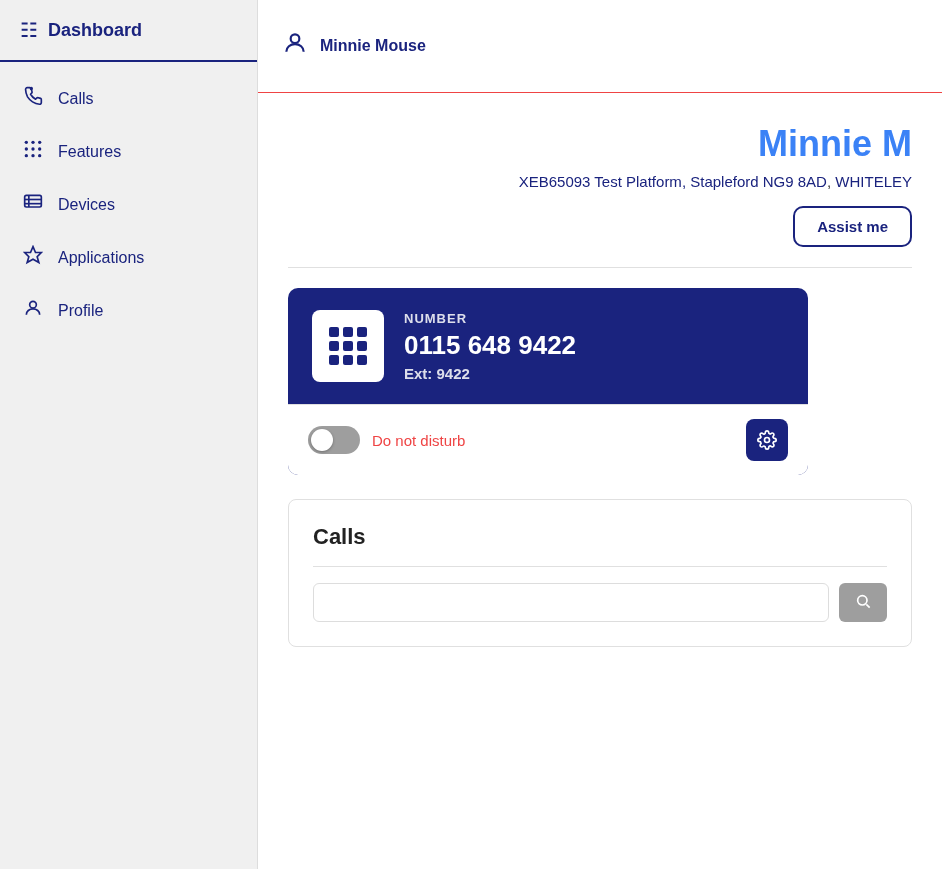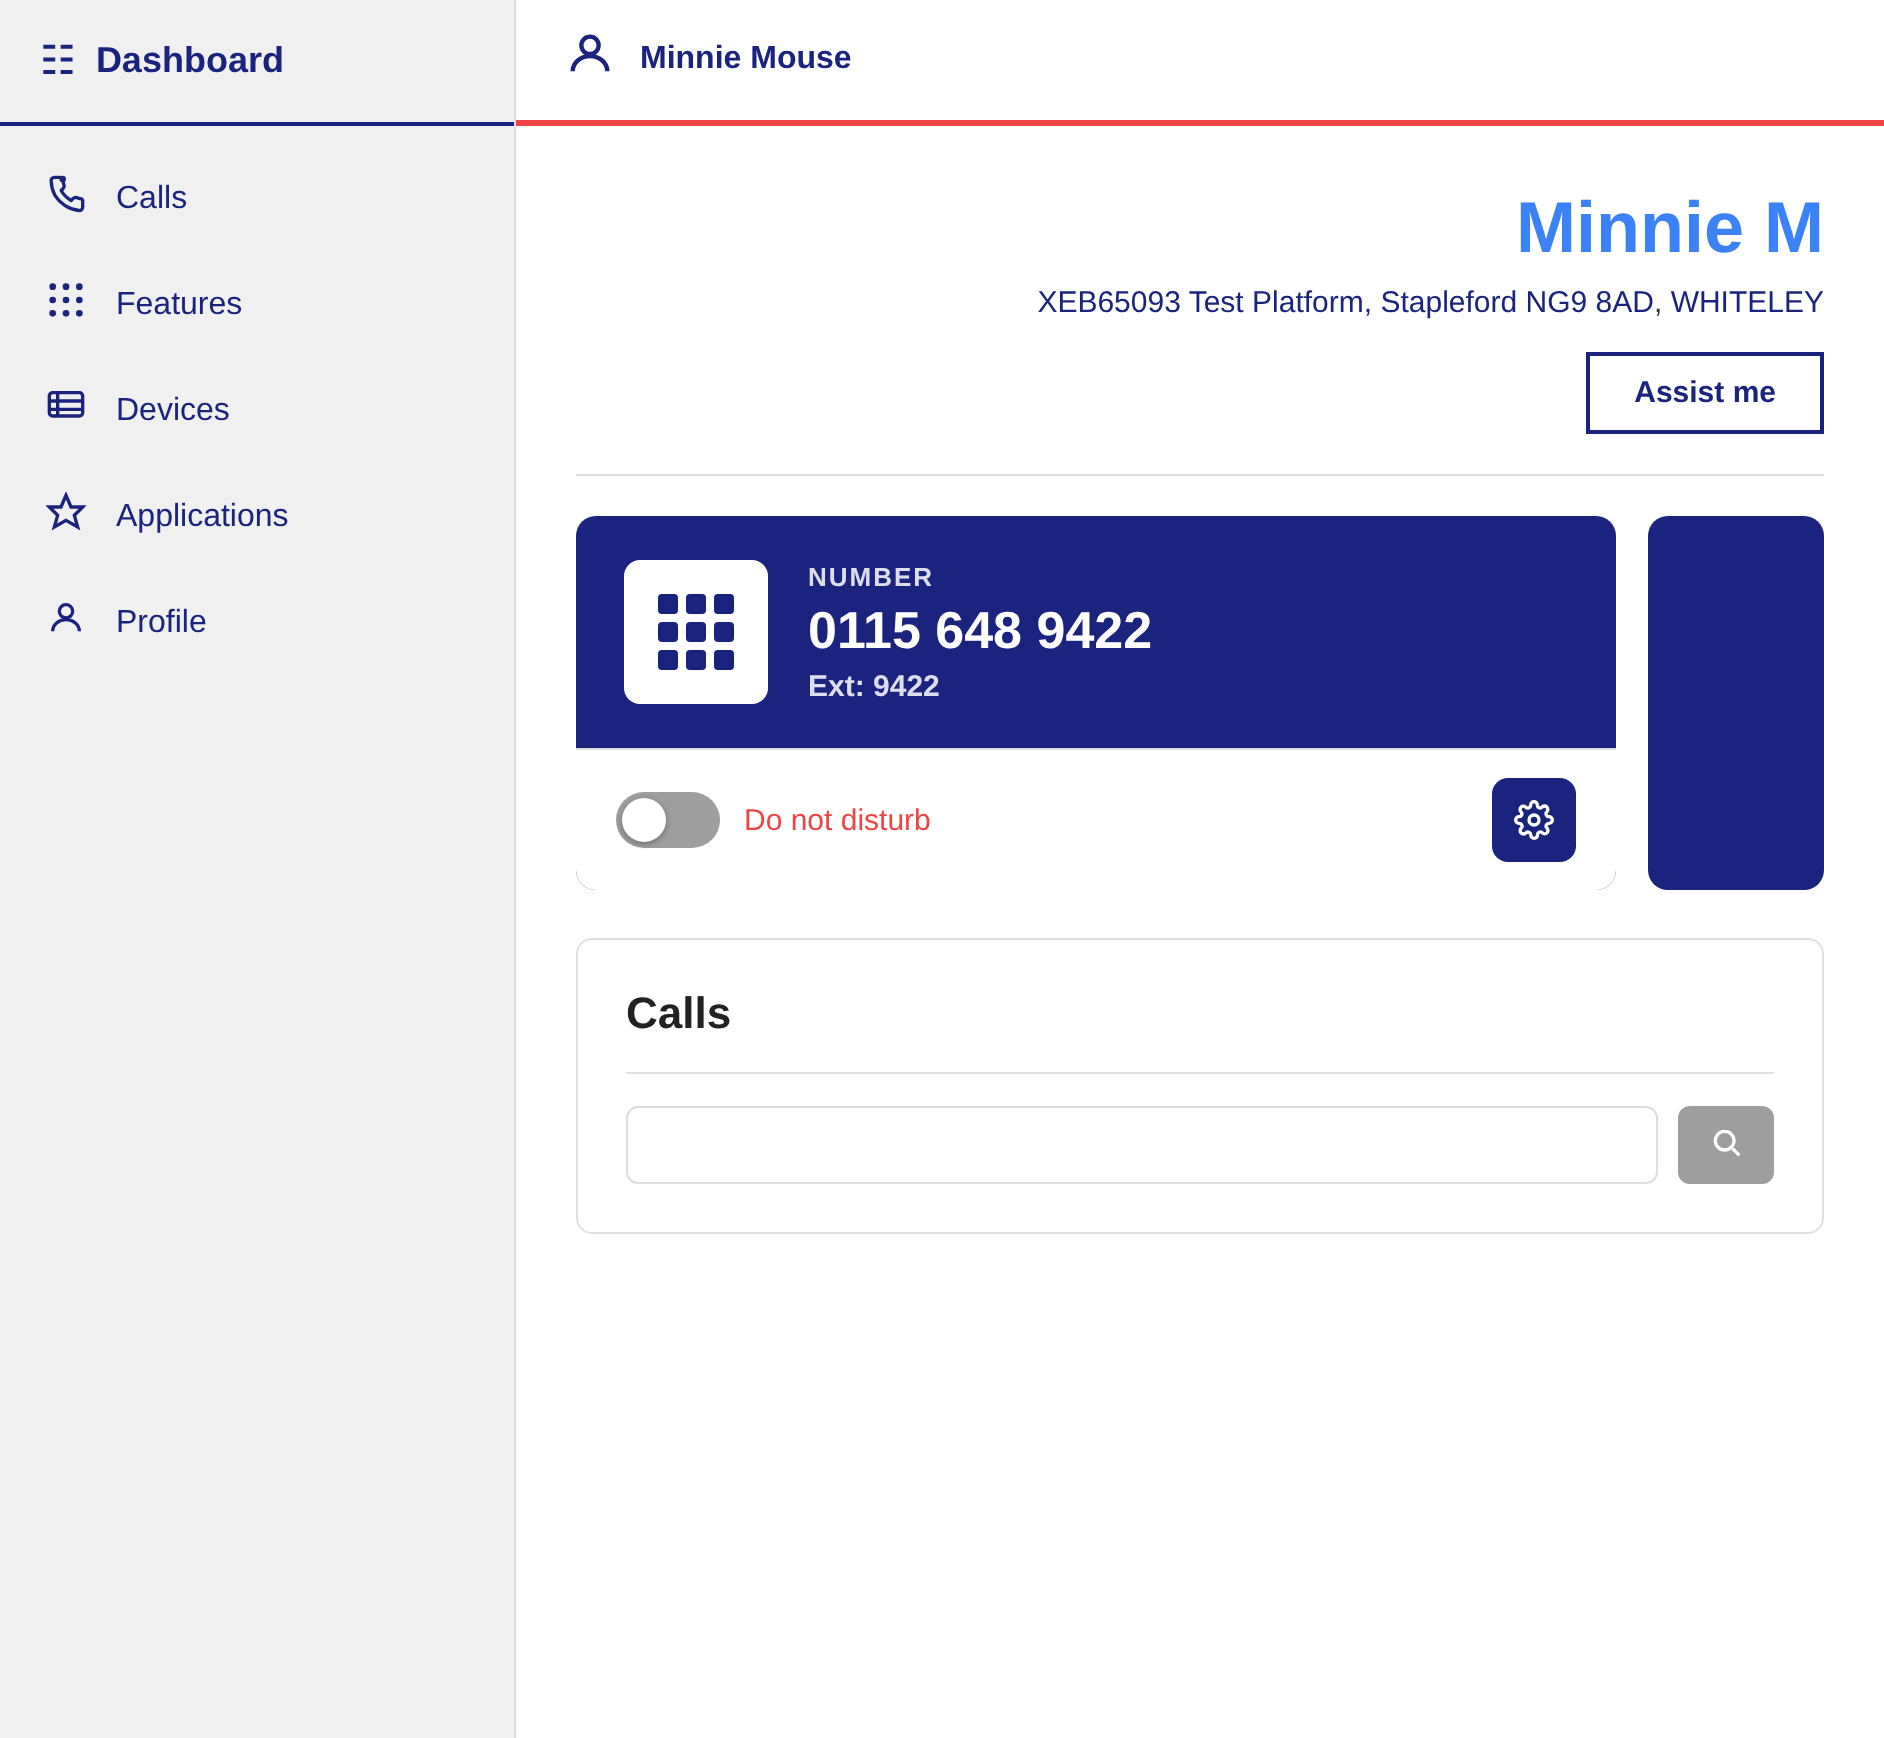--- a/index.html
+++ b/index.html
@@ -60,22 +60,22 @@
     .main {
       flex: 1;
       display: flex;
       flex-direction: column;
       overflow: hidden;
     }
 
     
     .topbar {
       background: white;
-      border-bottom: 3px solid #ef4444;
-      padding: 14px 24px;
+      border-bottom: 1px solid #ef4444;
+      padding: 30px 24px;
       display: flex;
       align-items: center;
       gap: 12px;
       min-height: 60px;
     }
     .topbar-user-icon {
       color: #1a237e;
       font-size: 22px;
     }
     .topbar-username {
@@ -113,29 +113,30 @@
     .profile-platform span.separator {
       color: #333;
     }
     .assist-btn {
       background: white;
       border: 2px solid #1a237e;
       color: #1a237e;
       padding: 10px 22px;
       font-size: 15px;
       font-weight: 600;
-      border-radius: 0;
+      border-radius: 10px;
       cursor: pointer;
     }
 
     
     .cards-row {
       display: flex;
       gap: 16px;
       margin-bottom: 24px;
+      align-items: center;
     }
 
     
     .number-card {
       background: #1a237e;
       border-radius: 10px;
       overflow: hidden;
       min-width: 520px;
       flex: 0 0 520px;
     }

